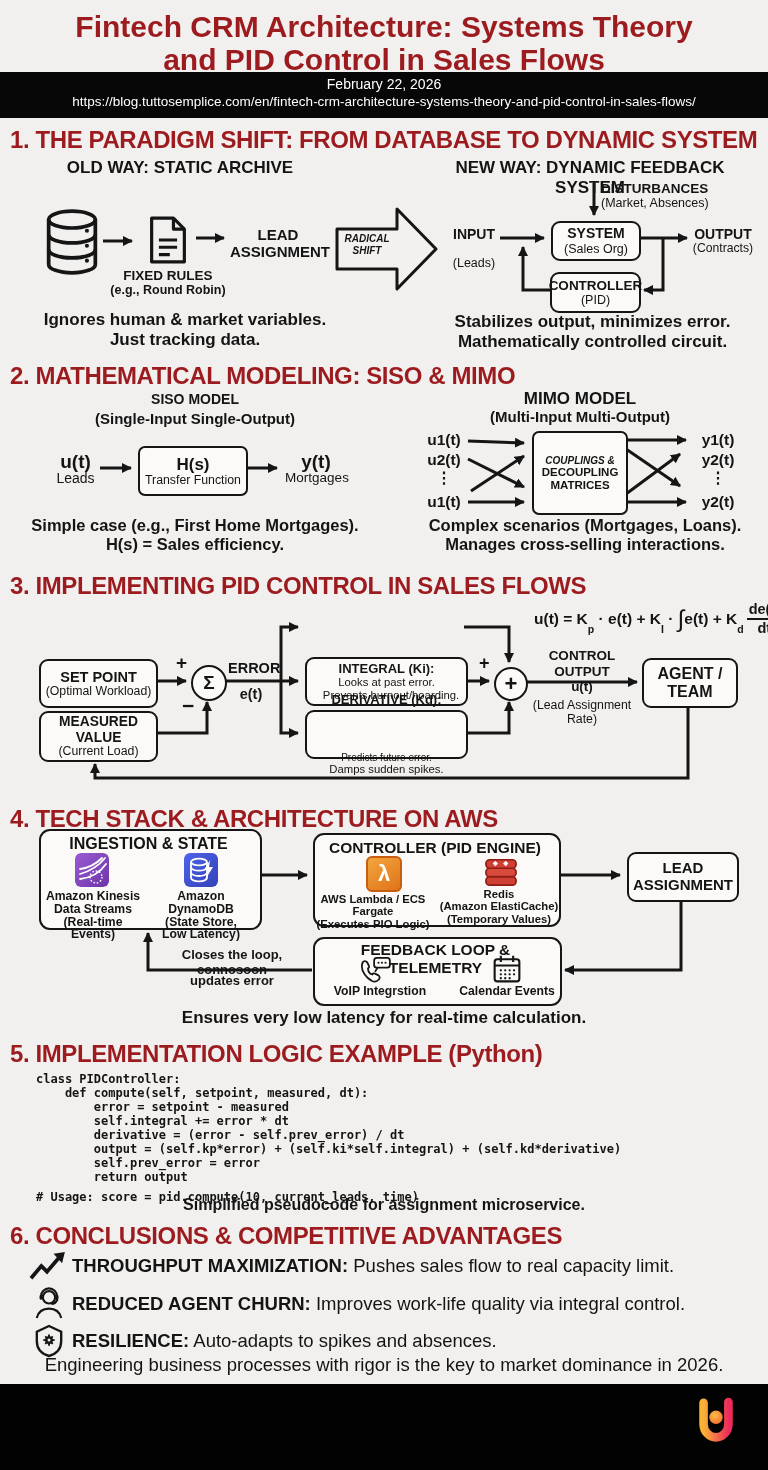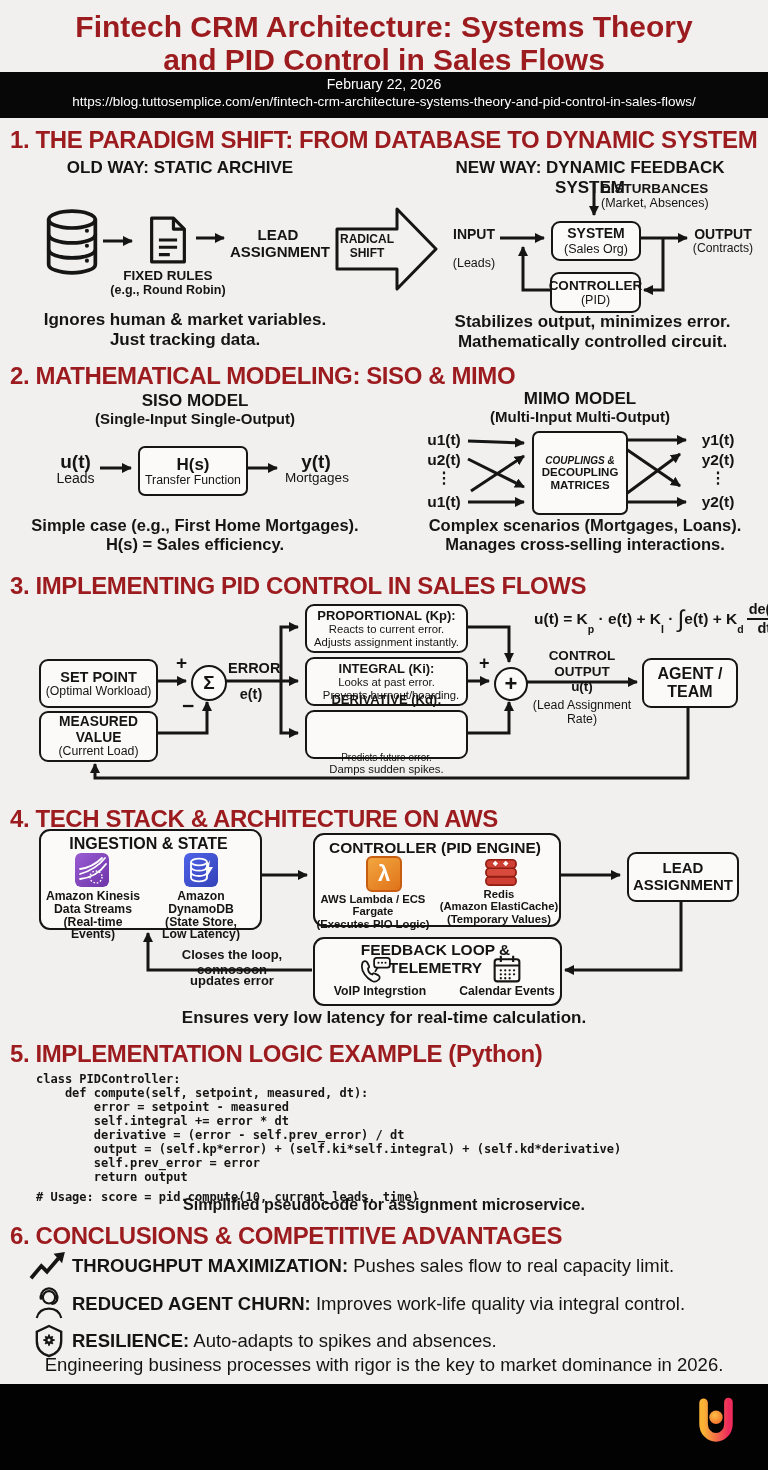--- a/index.html
+++ b/index.html
@@ -128,21 +128,21 @@
     </g>
   </svg>
   <div class="t c b" style="left:118px;top:268px;width:100px;font-size:13.5px;">FIXED RULES</div>
   <div class="t c b" style="left:98px;top:283px;width:140px;font-size:12.5px;">(e.g., Round Robin)</div>
 
   <div class="t c b" style="left:230px;top:226px;width:96px;font-size:15px;">
     <div>LEAD</div>
     <div>ASSIGNMENT</div>
   </div>
 
-  <div class="t c b z" style="left:337px;top:233px;width:60px;font-size:12px;">
+  <div class="t c b z" style="left:337px;top:233px;width:60px;font-size:10px;font-style:italic;">
     <div>RADICAL</div>
     <div>SHIFT</div>
   </div>
 
   <div class="t b" style="left:601px;top:181px;font-size:13.5px;">DISTURBANCES</div>
   <div class="t" style="left:601px;top:196px;font-size:12.5px;">(Market, Absences)</div>
 
   <div class="t c b" style="left:450px;top:226px;width:48px;font-size:14px;">INPUT</div>
   <div class="t c" style="left:446px;top:256px;width:56px;font-size:12.5px;">(Leads)</div>
 
@@ -163,21 +163,21 @@
     <div>Ignores human &amp; market variables.</div>
     <div>Just tracking data.</div>
   </div>
   <div class="t c b" style="left:425px;top:312px;width:335px;font-size:17px;">
     <div>Stabilizes output, minimizes error.</div>
     <div>Mathematically controlled circuit.</div>
   </div>
 
   <div class="sec" style="top:362px;">2. MATHEMATICAL MODELING: SISO &amp; MIMO</div>
 
-  <div class="t c b" style="left:90px;top:391px;width:210px;font-size:17px;">SISO MODEL</div>
+  <div class="t c b" style="left:90px;top:391px;width:210px;font-size:14px;">SISO MODEL</div>
   <div class="t c b" style="left:70px;top:410px;width:250px;font-size:15px;">(Single-Input Single-Output)</div>
   <div class="t c b" style="left:48px;top:451px;width:55px;font-size:19px;">u(t)</div>
   <div class="t c" style="left:48px;top:470px;width:55px;font-size:14px;">Leads</div>
   <div class="box" style="left:138px;top:446px;width:106px;height:46px;border-radius:7px;">
     <span class="b" style="font-size:17px;">H(s)</span>
     <span style="font-size:12.3px;">Transfer Function</span>
   </div>
   <div class="t c b" style="left:286px;top:451px;width:60px;font-size:19px;">y(t)</div>
   <div class="t c" style="left:282px;top:470px;width:70px;font-size:13.5px;">Mortgages</div>
   <div class="t c b" style="left:25px;top:516px;width:340px;font-size:16.5px;">
@@ -221,25 +221,20 @@
     <span style="font-size:12.3px;">(Current Load)</span>
   </div>
 
   <div class="circ" style="left:191px;top:665px;width:32px;height:32px;font-size:19px;">Σ</div>
   <div class="t b z" style="left:176px;top:652px;font-size:19px;">+</div>
   <div class="t b z" style="left:182px;top:694px;font-size:21px;">−</div>
 
   <div class="t c b" style="left:228px;top:660px;width:46px;font-size:14.5px;">ERROR</div>
   <div class="t c b" style="left:228px;top:686px;width:46px;font-size:14.5px;">e(t)</div>
 
-  <div class="box" style="left:305px;top:604px;width:159px;height:45px;">
-    <span class="b" style="font-size:13px;">PROPORTIONAL (Kp):</span>
-    <span style="font-size:11.3px;">Reacts to current error.</span>
-    <span style="font-size:11.3px;">Adjusts assignment instantly.</span>
-  </div>
   <div class="box" style="left:305px;top:657px;width:159px;height:45px;text-align:center;">
     <span class="b" style="font-size:13px;">INTEGRAL (Ki):</span>
     <span style="font-size:11.3px;">Looks at past error.</span>
     <span style="font-size:11.3px;margin-left:9px;">Prevents burnout/hoarding.</span>
   </div>
   <div class="box" style="left:305px;top:710px;width:159px;height:45px;">
     <span class="b" style="font-size:13px;">DERIVATIVE (Kd):</span>
     <span style="font-size:10px;margin-top:44px;">Predicts future error.</span>
     <span style="font-size:11.3px;">Damps sudden spikes.</span>
   </div>

